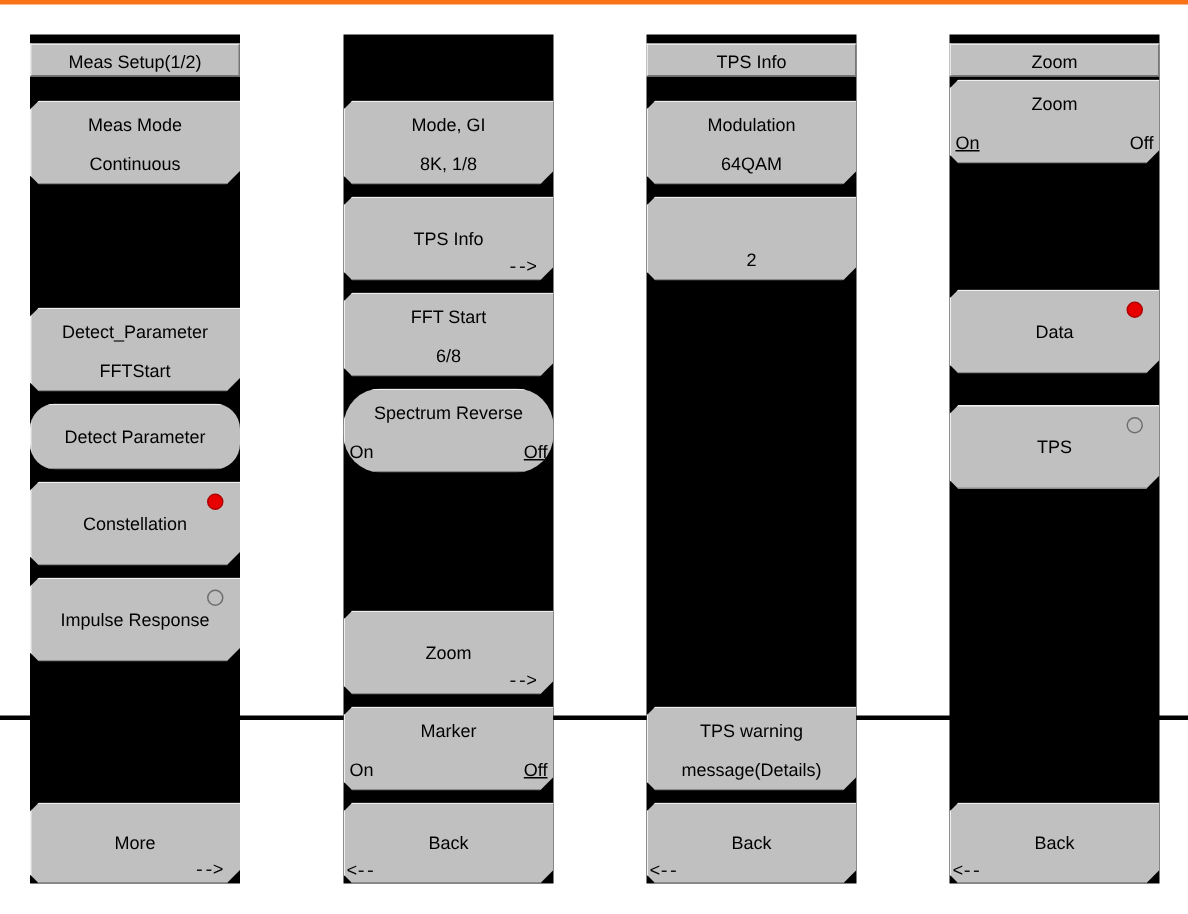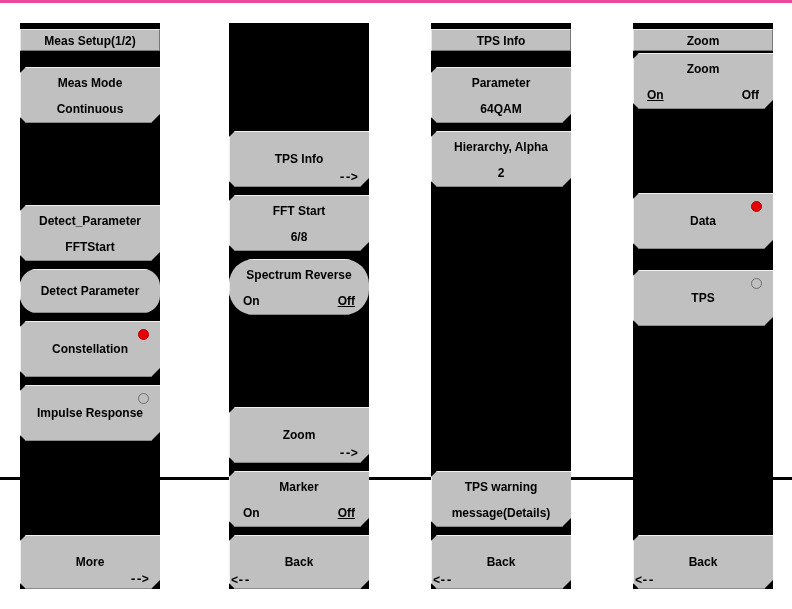--- a/index.html
+++ b/index.html
@@ -13,25 +13,24 @@
     font-family: "Liberation Sans", sans-serif;
     position: relative;
     overflow: hidden;
   }
 
   #frame {
     position: absolute;
     left: 0; top: 0;
     width: 792px;
     height: 480px;
-    border-top: 3px solid #ec4899;
+    border-top: 3px solid #f97316;
     border-bottom: 3px solid #000;
     box-sizing: border-box;
     background: #ffffff;
-    font-weight: bold;
   }
 
   .menu-column {
     position: absolute;
     top: 20px;
     width: 140px;
     height: 566px;
     background: #000000;
     box-sizing: border-box;
   }
@@ -118,21 +117,21 @@
   }
 
   
   .onoff {
     position: absolute;
     top: 35px;
     left: 0;
     width: 100%;
     display: flex;
     justify-content: space-between;
-    padding: 0 14px;
+    padding: 0 4px;
     box-sizing: border-box;
     font-size: 12px;
   }
   .onoff span { white-space: nowrap; }
   .onoff span.sel { text-decoration: underline; }
 
   
   .arrow-r {
     position: absolute;
     right: 12px;
@@ -212,20 +211,27 @@
         </div>
         <div class="skey" style="top: 512px; height: 54px;">
           <div class="hl-top"></div>
           <div class="hl-left"></div>
           <div class="sh-bottom"></div>
           <div class="label single">More</div>
           <div class="arrow-r">--&gt;</div>
         </div>
       </div>
       <div class="menu-column col-1">
+        <div class="skey" style="top: 44px; height: 56px;">
+          <div class="hl-top"></div>
+          <div class="hl-left"></div>
+          <div class="sh-bottom"></div>
+          <div class="label line1">Mode, GI</div>
+          <div class="label line2">8K, 1/8</div>
+        </div>
         <div class="skey" style="top: 108px; height: 56px;">
           <div class="hl-top"></div>
           <div class="hl-left"></div>
           <div class="sh-bottom"></div>
           <div class="label single">TPS Info</div>
           <div class="arrow-r">--&gt;</div>
         </div>
         <div class="skey" style="top: 172px; height: 56px;">
           <div class="hl-top"></div>
           <div class="hl-left"></div>
@@ -267,28 +273,27 @@
           <div class="label single">Back</div>
           <div class="arrow-l">&lt;--</div>
         </div>
       </div>
       <div class="menu-column col-2">
         <div class="title-bar">TPS Info</div>
         <div class="skey" style="top: 44px; height: 56px;">
           <div class="hl-top"></div>
           <div class="hl-left"></div>
           <div class="sh-bottom"></div>
-          <div class="label line1">Parameter</div>
+          <div class="label line1">Modulation</div>
           <div class="label line2">64QAM</div>
         </div>
         <div class="skey" style="top: 108px; height: 56px;">
           <div class="hl-top"></div>
           <div class="hl-left"></div>
           <div class="sh-bottom"></div>
-          <div class="label line1">Hierarchy, Alpha</div>
           <div class="label line2">2</div>
         </div>
         <div class="skey" style="top: 448px; height: 56px;">
           <div class="hl-top"></div>
           <div class="hl-left"></div>
           <div class="sh-bottom"></div>
           <div class="label line1">TPS warning</div>
           <div class="label line2">message(Details)</div>
         </div>
         <div class="skey" style="top: 512px; height: 54px;">

